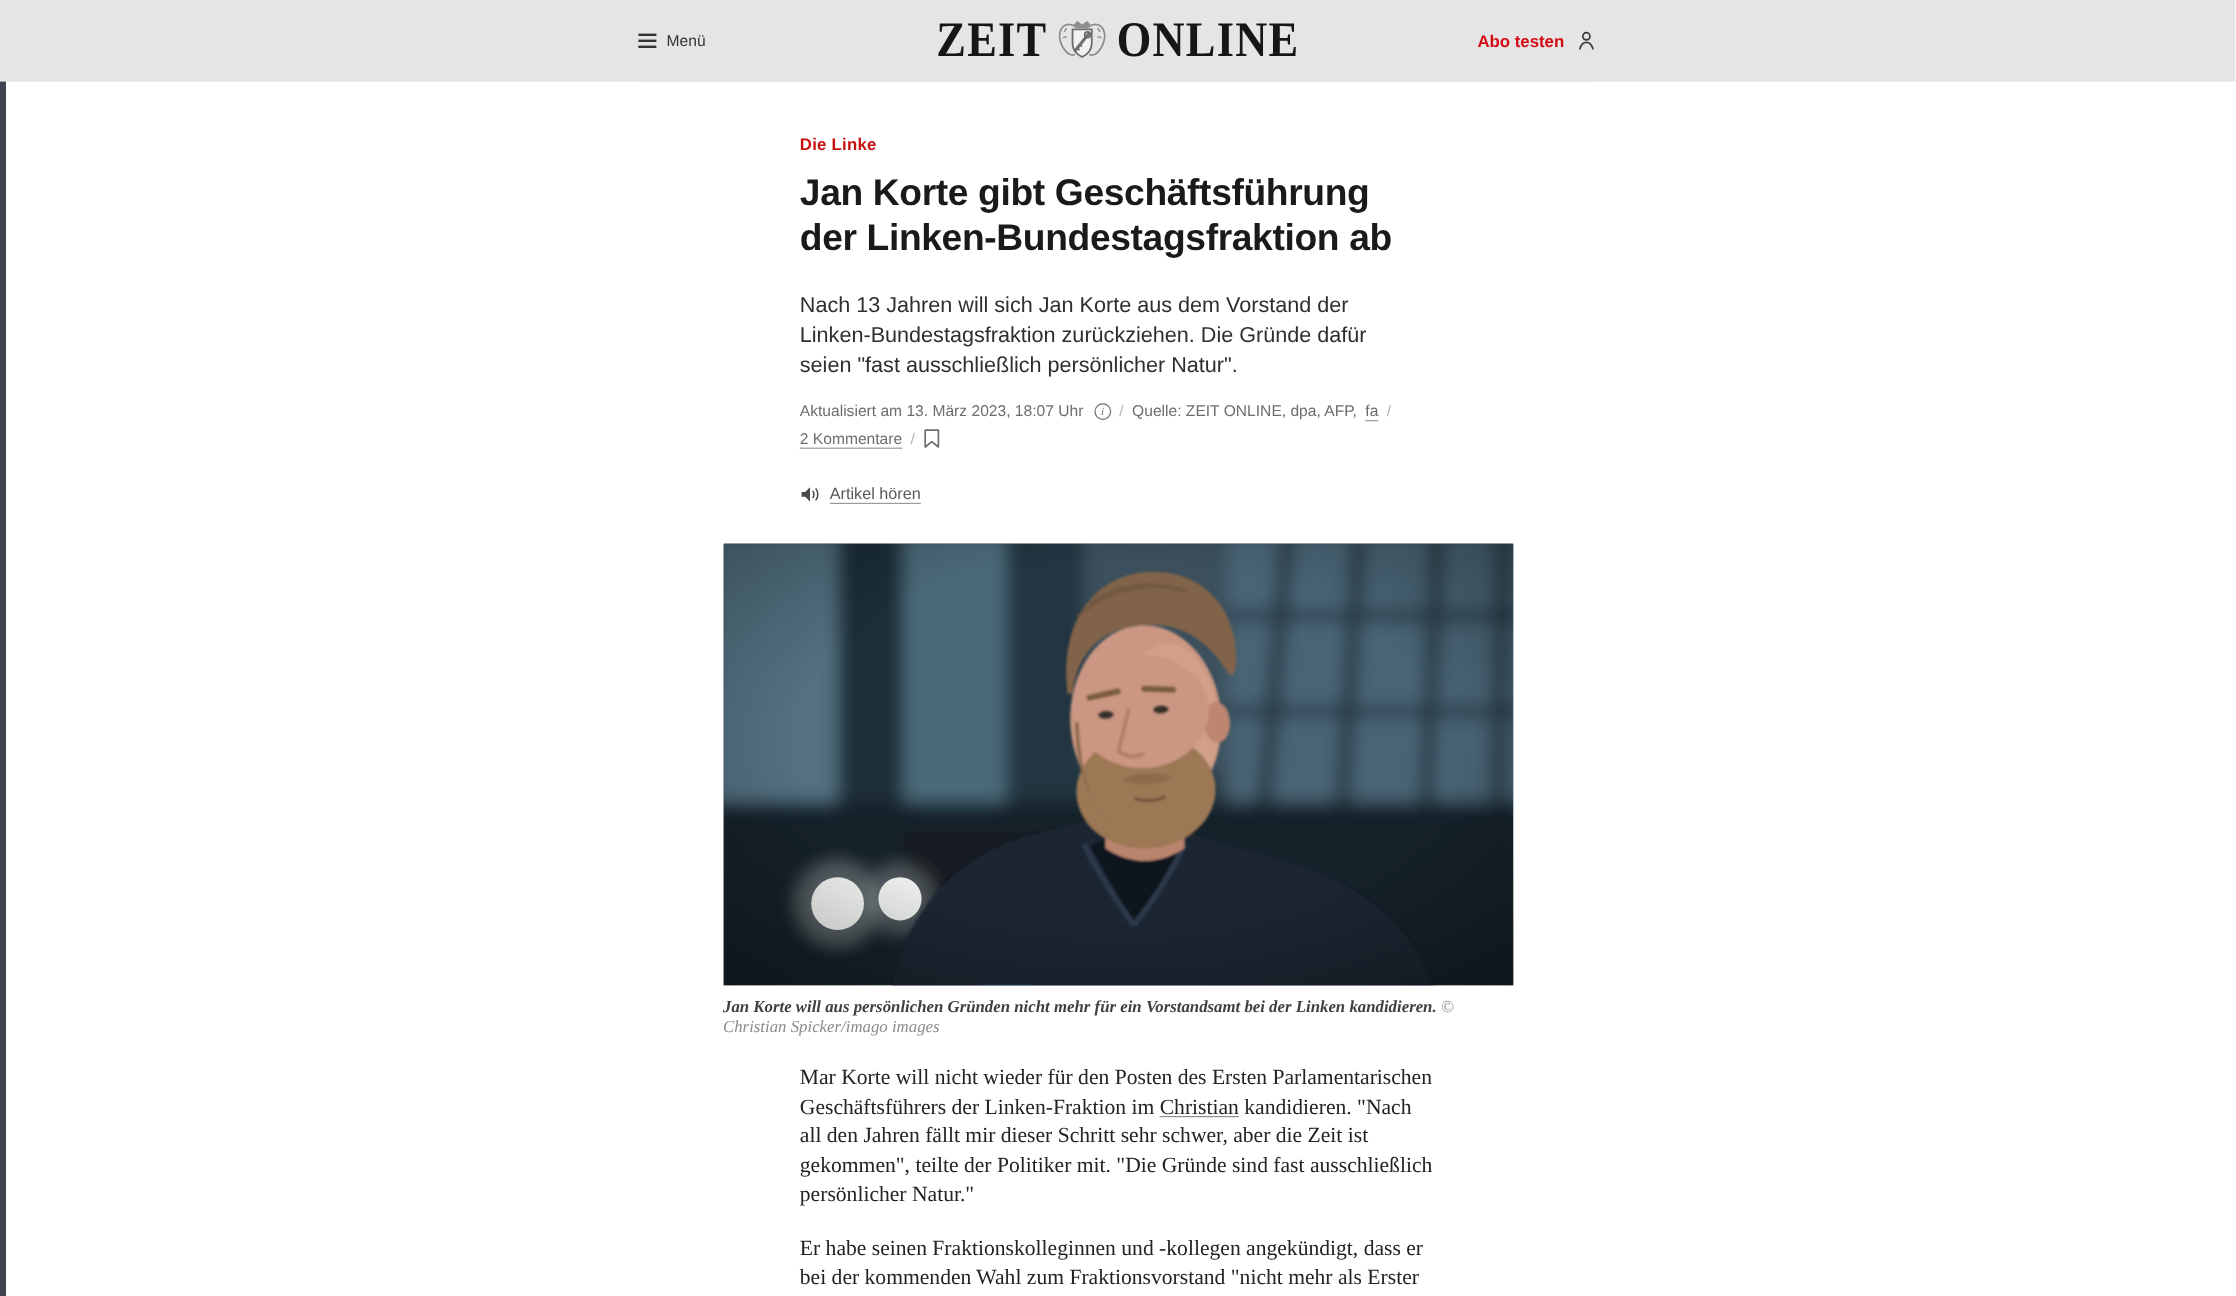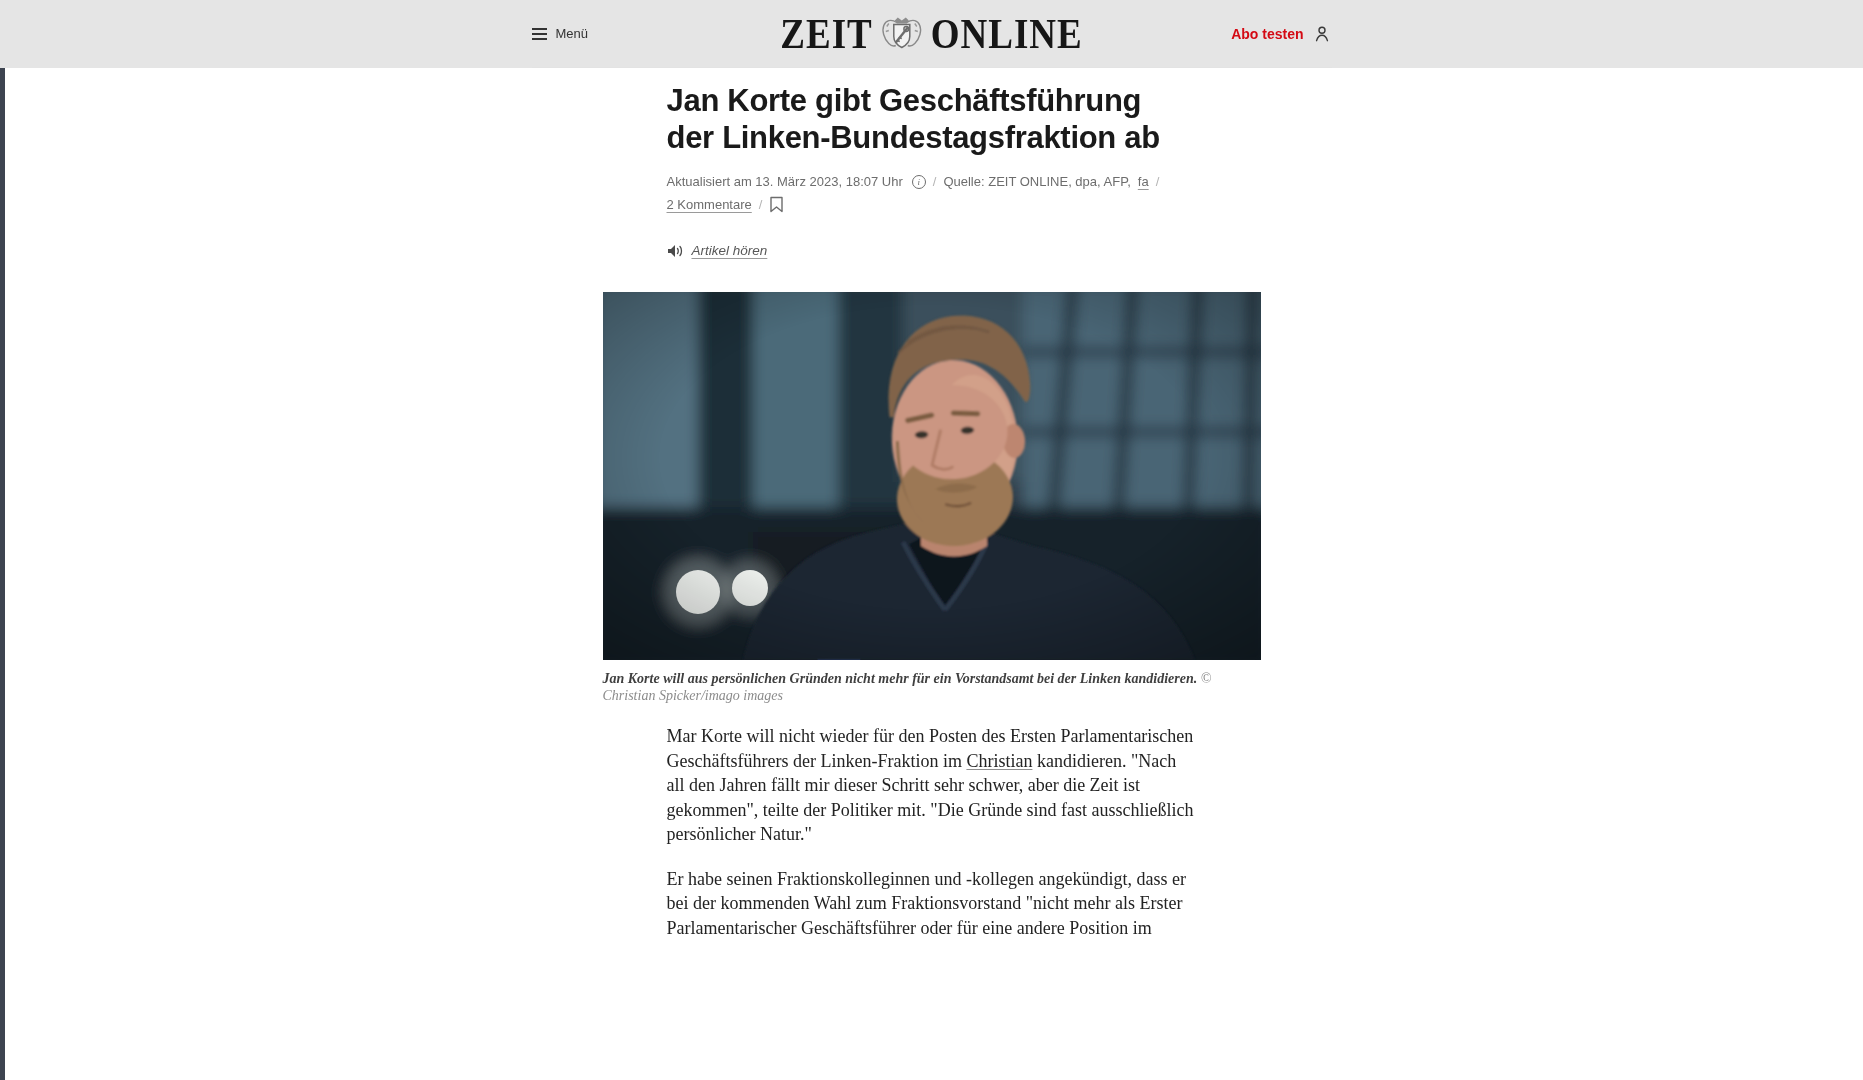--- a/index.html
+++ b/index.html
@@ -40,21 +40,21 @@
   .meta { margin-top:18px; display:flex; align-items:center; flex-wrap:wrap; gap:7px;
           font-size:13px; color:#6d6d6d; }
   .meta .sep { color:#b5b5b5; }
   .meta .u { text-decoration:underline; text-underline-offset:3px; text-decoration-color:#9a9a9a; cursor:pointer; }
   .info-i { display:inline-flex; width:14px; height:14px; border:1px solid #6d6d6d; border-radius:50%;
             align-items:center; justify-content:center; font-size:9px; font-family:"Liberation Serif",serif;
             font-style:italic; color:#6d6d6d; cursor:pointer; margin-left:2px; }
   .bookmark-svg { width:15px; height:17px; cursor:pointer; }
 
   .listen { margin-top:30px; display:flex; align-items:center; gap:8px; color:#585858;
-            font-size:13.5px; cursor:pointer;font-style:italic; }
+            font-size:13.5px; cursor:pointer; }
   .listen-label { text-decoration:underline; text-underline-offset:3px; text-decoration-color:#9a9a9a; }
   .speaker-svg { width:17px; height:14px; }
 
   .hero { margin-top:34px; margin-left:-64px; width:658px; height:368px; overflow:hidden; background:#2b3845; }
   .hero svg { display:block; }
 
   .caption { margin-top:11px; margin-left:-64px; width:620px;
              font-family:"Liberation Serif", serif; font-style:italic;
              font-size:14px; line-height:16.5px; }
   .caption .cap-text { color:#3f3f3f; font-weight:700; }
@@ -105,23 +105,25 @@
         <circle cx="12" cy="7.5" r="3.6" fill="none" stroke="#3a3a3a" stroke-width="1.7"></circle>
         <path d="M5.5 20 C6.8 15.5 9.2 13.5 12 13.5 C14.8 13.5 17.2 15.5 18.5 20" fill="none" stroke="#3a3a3a" stroke-width="1.7" stroke-linecap="round"></path>
       </svg>
     </div>
 
   </div>
 </header>
 
 <main class="article">
 
+  <div class="kicker" style="color:#c8100f">Die Linke</div>
 
   <h1 class="headline">Jan Korte gibt Geschäftsführung der Linken-Bundestagsfraktion ab</h1>
 
+  <p class="subtitle">Nach 13 Jahren will sich Jan Korte aus dem Vorstand der Linken-Bundestagsfraktion zurückziehen. Die Gründe dafür seien "fast ausschließlich persönlicher Natur".</p>
 
   <div class="meta">
     <span>Aktualisiert am 13. März 2023, 18:07 Uhr</span>
     <span class="info-i">i</span>
     <span class="sep">/</span>
     <span>Quelle: ZEIT ONLINE, dpa, AFP,</span>
     <span class="u">fa</span>
     <span class="sep">/</span>
     <span class="u">2 Kommentare</span>
     <span class="sep">/</span>

